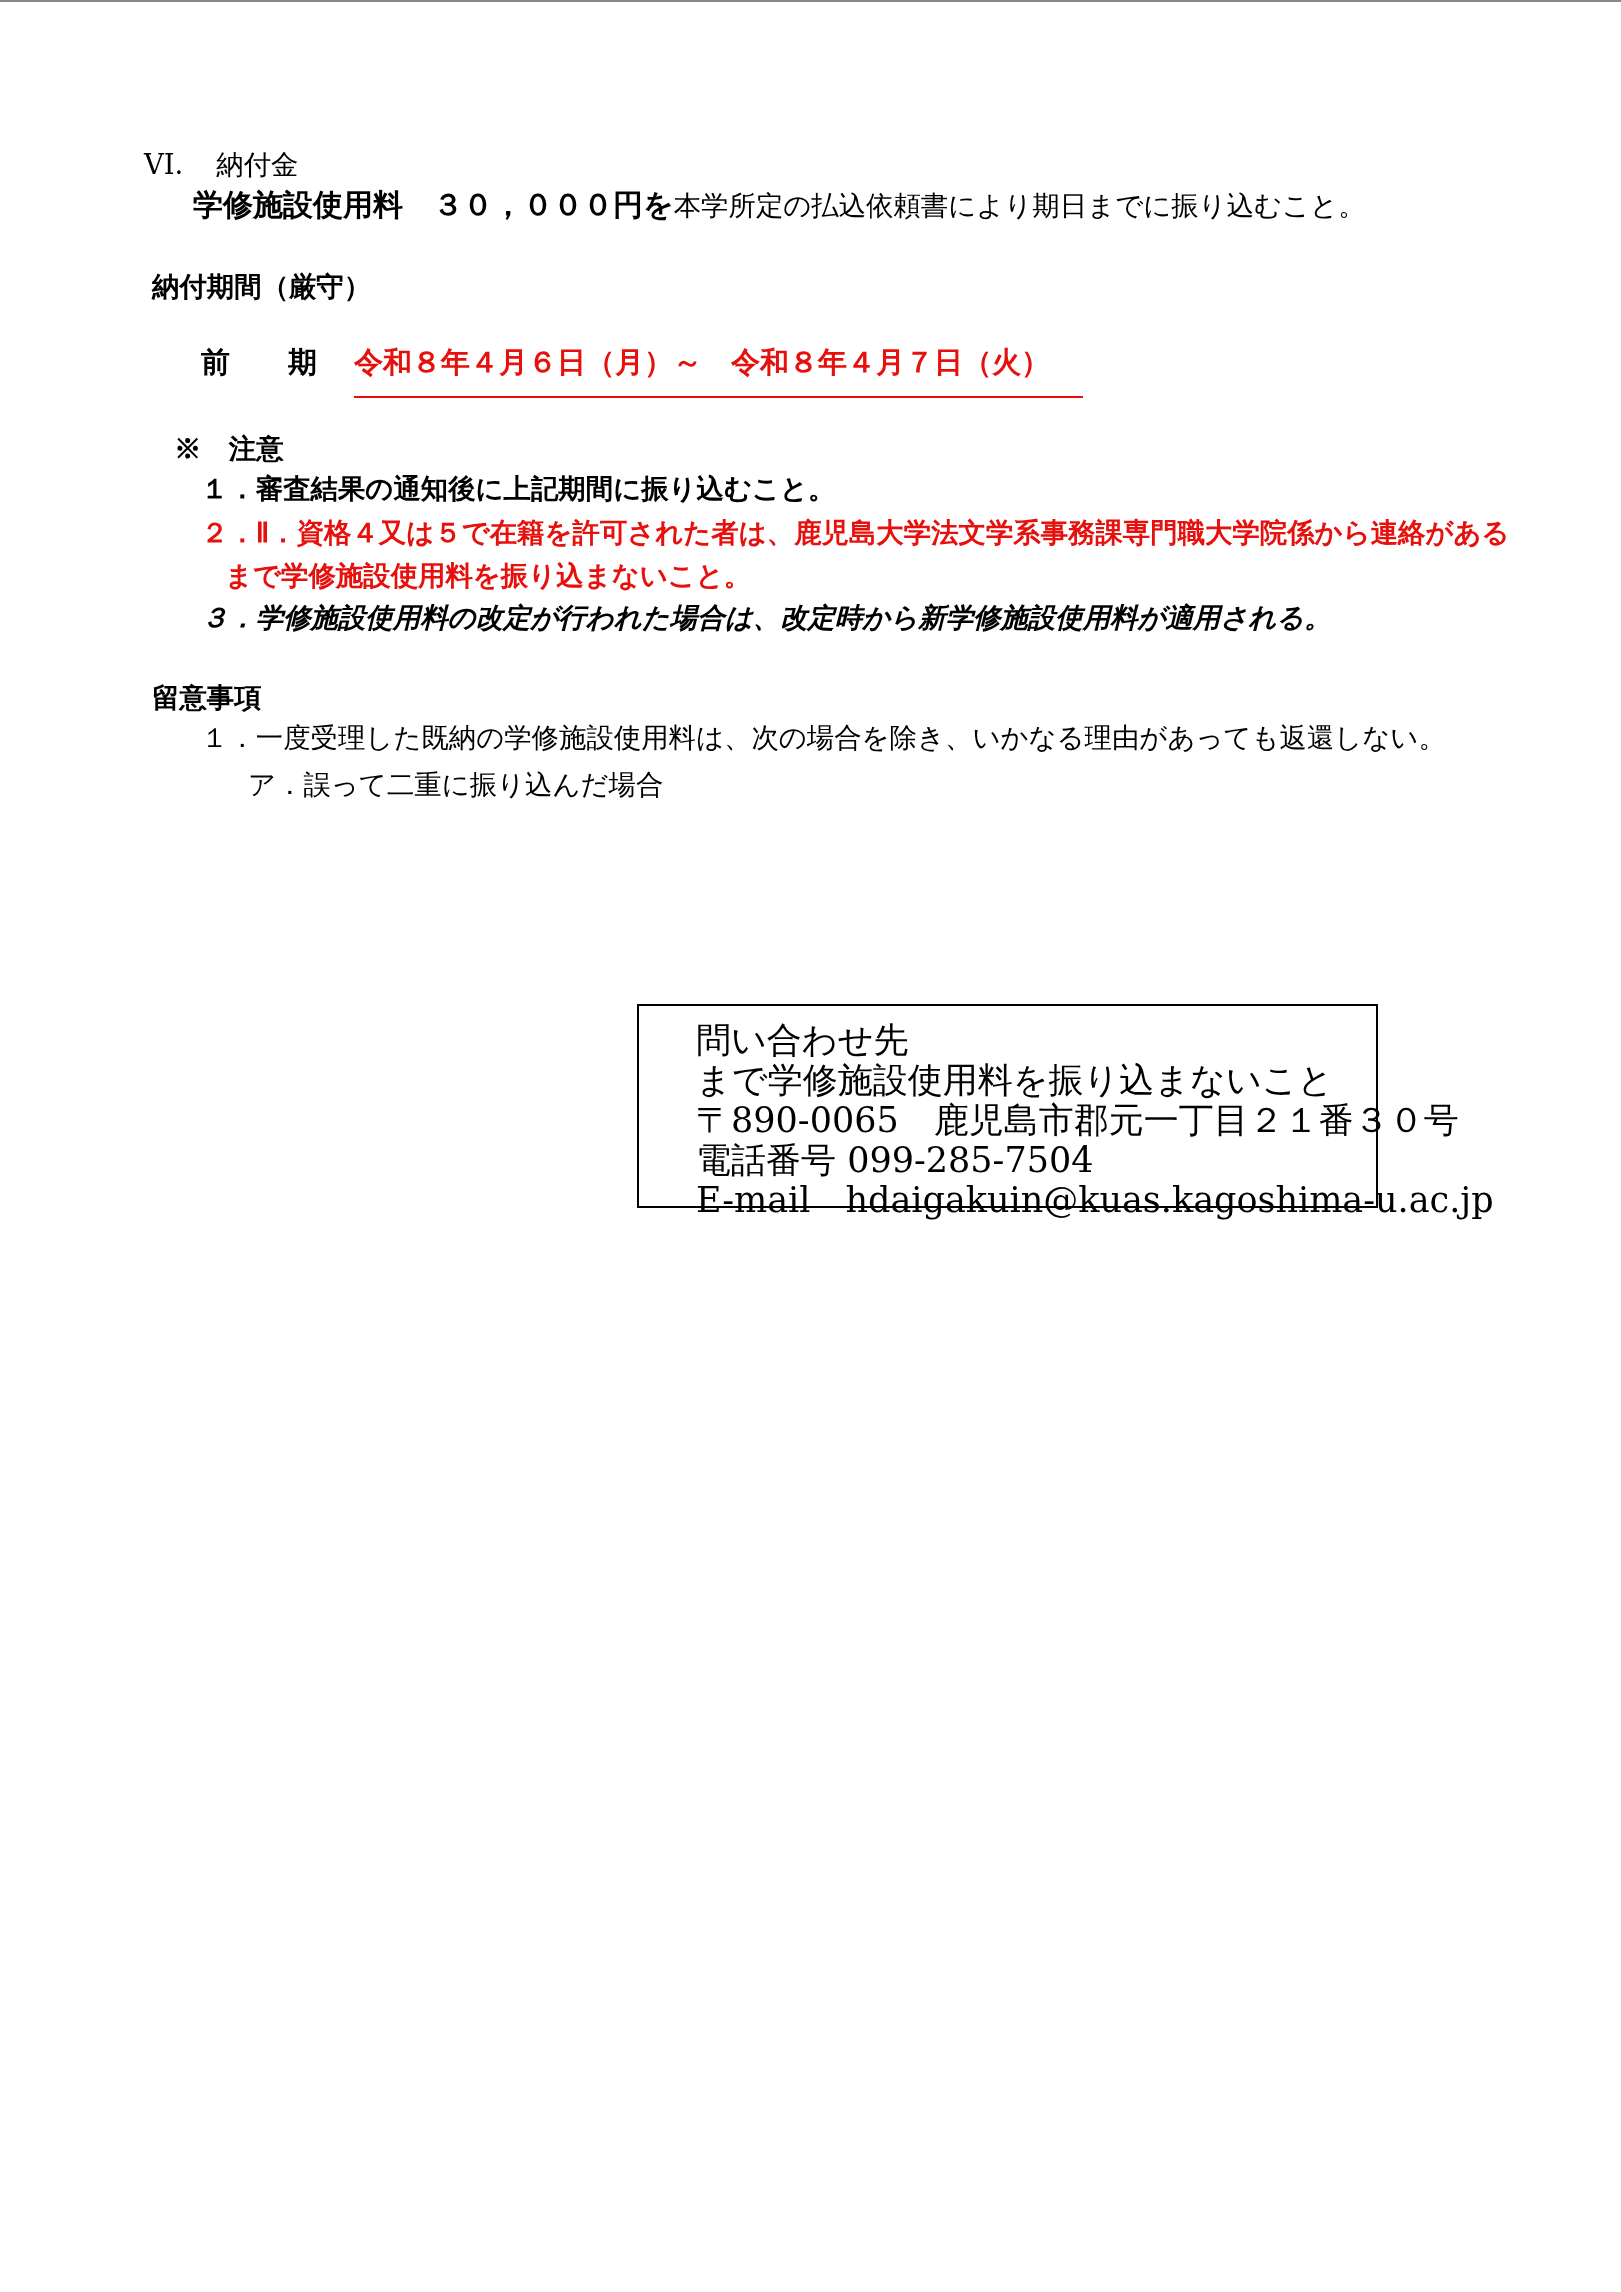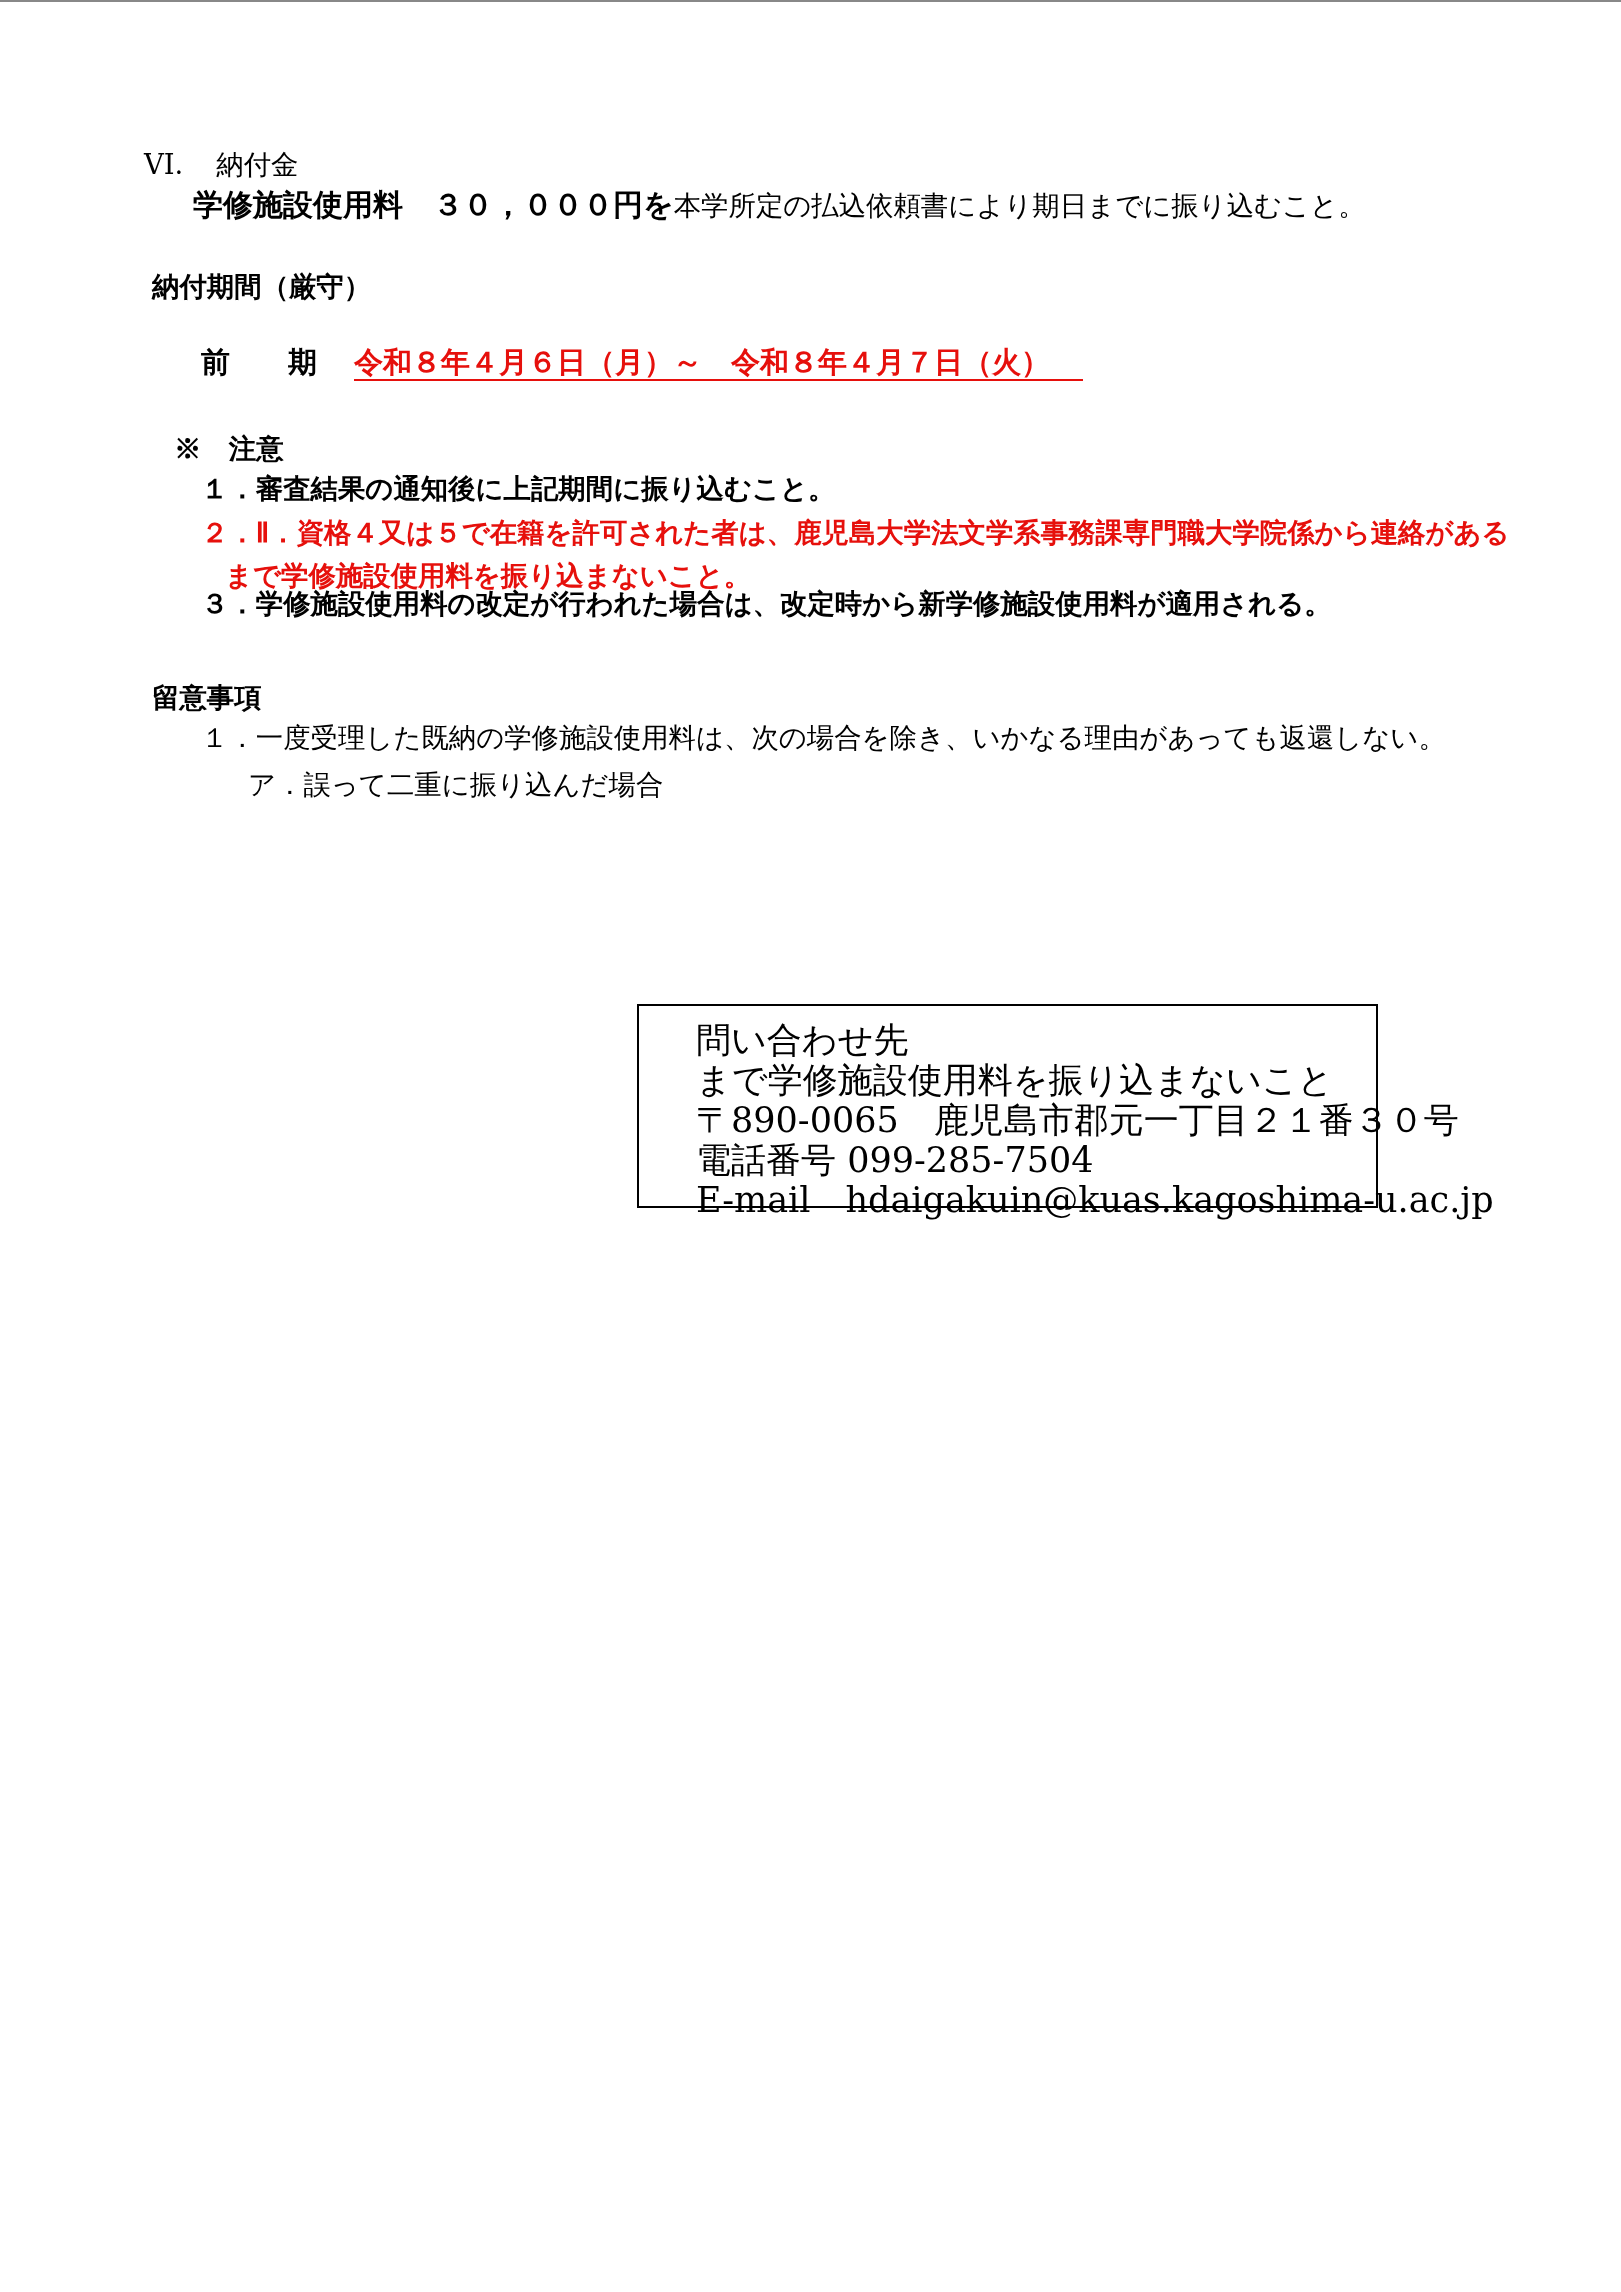--- a/index.html
+++ b/index.html
@@ -14,21 +14,22 @@
     overflow: hidden;
   }
   .line { position: absolute; white-space: nowrap; }
   .fs-body { font-size: 27.4px; }
   .fs-big  { font-size: 29px; }
   .bold    { font-weight: bold; }
   .red     { color: var(--red, #e6100c); }
   .underline-red {
     border-bottom: 2.9px solid var(--red, #e6100c);
     padding-right: 33px;
-    padding-bottom: 0;
+    padding-bottom: 18px;
+    font-family: Liberation Serif, serif;
   }
   .gap-after { margin-right: 33px; }
   .contact-box {
     position: absolute;
     left: 637px;
     top: 1002px;
     width: 741px;
     height: 204px;
     border: 2.9px solid #000000;
     box-sizing: border-box;
@@ -59,21 +60,21 @@
     <span style="margin-right:37px;">前　　期</span><span class="red underline-red">令和８年４月６日（月）～　令和８年４月７日（火）</span>
   </div>
 
   <div class="line fs-body bold" style="left:174px; top:429px;">※　注意</div>
 
   <div class="line fs-body bold" style="left:201px; top:469px;">１．審査結果の通知後に上記期間に振り込むこと。</div>
 
   <div class="line fs-body bold red" style="left:201px; top:513px;font-family:Liberation Mono, monospace;">２．Ⅱ．資格４又は５で在籍を許可された者は、鹿児島大学法文学系事務課専門職大学院係から連絡がある</div>
   <div class="line fs-body bold red" style="left:225px; top:556px;">まで学修施設使用料を振り込まないこと。</div>
 
-  <div class="line fs-body bold" style="left:201px; top:584px;">３．学修施設使用料の改定が行われた場合は、改定時から新学修施設使用料が適用される。</div>
+  <div class="line fs-body bold" style="left:201px; top:598px;font-style:italic;">３．学修施設使用料の改定が行われた場合は、改定時から新学修施設使用料が適用される。</div>
 
   <div class="line fs-body bold" style="left:152px; top:678px;">留意事項</div>
 
   <div class="line fs-body" style="left:201px; top:718px;text-align:center;">１．一度受理した既納の学修施設使用料は、次の場合を除き、いかなる理由があっても返還しない。</div>
   <div class="line fs-body" style="left:248px; top:765px;">ア．誤って二重に振り込んだ場合</div>
 
   <div class="contact-box">
     <div class="cline">問い合わせ先</div>
     <div class="cline">まで学修施設使用料を振り込まないこと</div>
     <div class="cline">〒890-0065　鹿児島市郡元一丁目２１番３０号</div>

